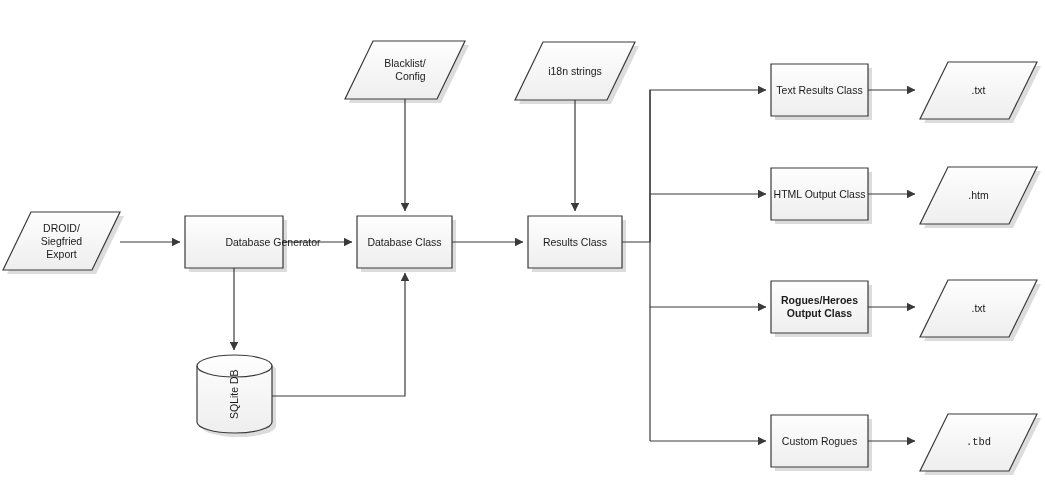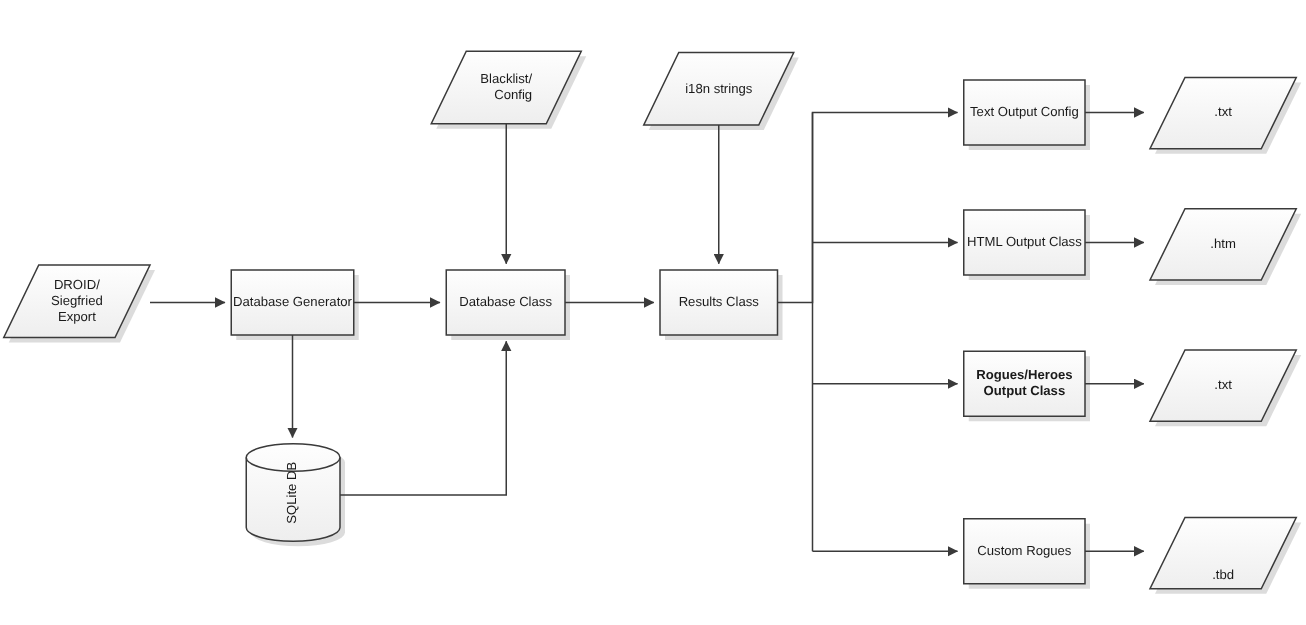--- a/index.html
+++ b/index.html
@@ -138,31 +138,31 @@
         <g>
           <path d="M 948 414 L 1037 414 L 1009 471 L 920 471 Z" fill="url(#shapeFill)" stroke="#3a3a3a" stroke-width="1.2"></path>
         </g>
       </g>
   </svg>
 
   <div id="label-layer">
       <div class="node-label" style="left: 3px; top: 212px; width: 117px; height: 58px; color: rgb(26, 26, 26);">DROID/
 Siegfried
 Export</div>
-      <div class="node-label" style="left: 185px; top: 216px; width: 98px; height: 52px; color: rgb(26, 26, 26);">Database Generator</div>
+      <div class="node-label" style="left: 185px; top: 216px; width: 98px; height: 52px; color: rgb(26, 26, 26); padding-left: 39px;">Database Generator</div>
       <div class="node-label" style="left: 345px; top: 41px; width: 120px; height: 58px; color: rgb(26, 26, 26); text-align: right;">Blacklist/
 Config</div>
       <div class="node-label" style="left: 515px; top: 42px; width: 120px; height: 58px; color: rgb(26, 26, 26);">i18n strings</div>
       <div class="node-label" style="left: 357px; top: 216px; width: 95px; height: 52px; color: rgb(26, 26, 26);">Database Class</div>
       <div class="node-label" style="left: 528px; top: 216px; width: 94px; height: 52px; color: rgb(26, 26, 26);">Results Class</div>
       <div class="node-label rotated" style="left: 197px; top: 355px; width: 75px; height: 78px; color: rgb(26, 26, 26);">SQLite DB</div>
-      <div class="node-label" style="left: 771px; top: 64px; width: 97px; height: 52px; color: rgb(26, 26, 26);">Text Output Config</div>
+      <div class="node-label" style="left: 771px; top: 64px; width: 97px; height: 52px; color: rgb(26, 26, 26);">Text Results Class</div>
       <div class="node-label" style="left: 920px; top: 62px; width: 117px; height: 57px; color: rgb(26, 26, 26);">.txt</div>
       <div class="node-label" style="left: 771px; top: 168px; width: 97px; height: 52px; color: rgb(26, 26, 26);">HTML Output Class</div>
       <div class="node-label" style="left: 920px; top: 167px; width: 117px; height: 57px; color: rgb(26, 26, 26);">.htm</div>
       <div class="node-label" style="left: 771px; top: 281px; width: 97px; height: 52px; color: rgb(26, 26, 26); font-weight: bold;">Rogues/Heroes
 Output Class</div>
       <div class="node-label" style="left: 920px; top: 280px; width: 117px; height: 57px; color: rgb(26, 26, 26);">.txt</div>
       <div class="node-label" style="left: 771px; top: 415px; width: 97px; height: 52px; color: rgb(26, 26, 26);">Custom Rogues</div>
-      <div class="node-label" style="left: 920px; top: 432px; width: 117px; height: 57px; color: rgb(26, 26, 26);">.tbd</div>
+      <div class="node-label" style="left: 920px; top: 414px; width: 117px; height: 57px; color: rgb(26, 26, 26); font-family: Liberation Mono, monospace;">.tbd</div>
     </div>
 
 </div>
 
 </body></html>

